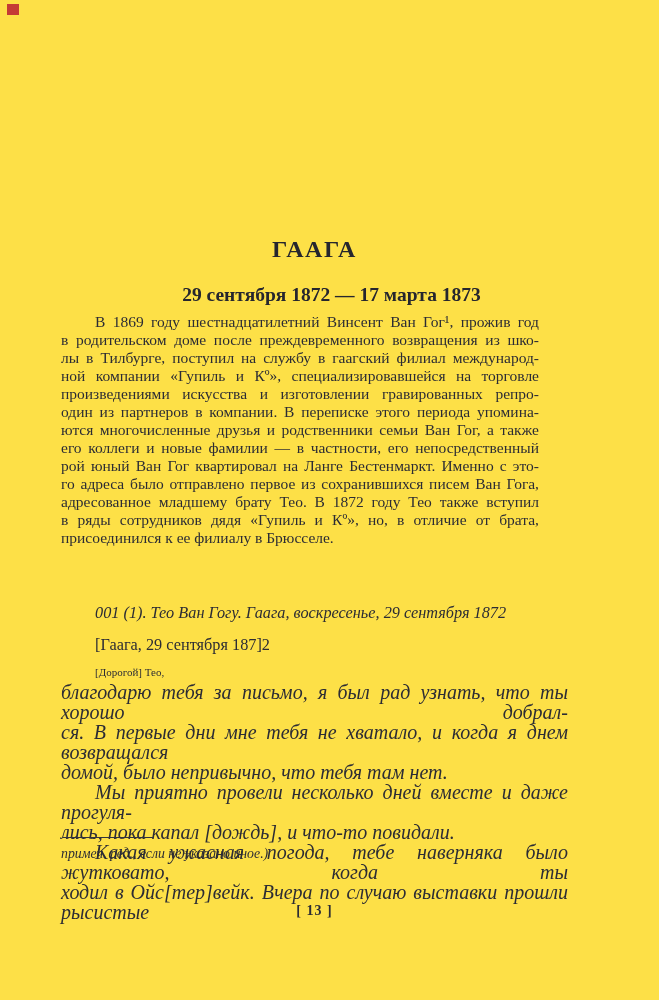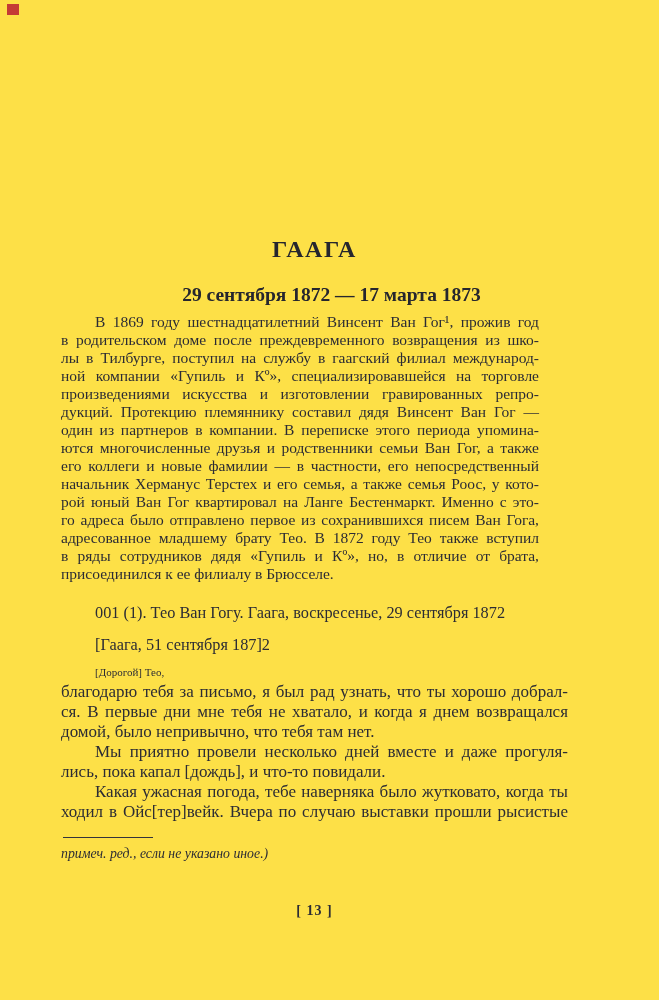--- a/index.html
+++ b/index.html
@@ -7,24 +7,24 @@
     position:relative;width:659px;height:1000px;background:#fde047;overflow:hidden;
     font-family:"Liberation Serif", serif;color:#2c2c34;
   }
   .corner-marker{position:absolute;left:7px;top:4px;width:12px;height:11px;background:#c43b35;}
   .title{position:absolute;top:237px;left:61px;width:507px;margin:0;text-align:center;
     font-size:24px;font-weight:700;letter-spacing:1.5px;line-height:24px;color:#26262e;}
   .subtitle{position:absolute;top:266px;left:61px;width:507px;margin:17px;text-align:center;
     font-size:19.5px;font-weight:700;line-height:23px;color:#26262e;}
   .intro{position:absolute;top:313px;left:61px;width:478px;font-size:15.5px;line-height:18px;}
   .letter-heading{position:absolute;top:603px;left:61px;width:507px;font-size:16.3px;
-    line-height:20px;text-indent:34px;}
+    font-style:italic;line-height:20px;text-indent:34px;}
   .dateline{position:absolute;top:635px;left:61px;width:507px;font-size:16.3px;line-height:20px;text-indent:34px;}
   .salutation{position:absolute;top:662px;left:61px;width:507px;font-size:11px;line-height:20px;text-indent:34px;}
-  .letter-body{position:absolute;top:682px;left:61px;width:507px;font-size:17px;line-height:20px;}
+  .letter-body{position:absolute;top:682px;left:61px;width:507px;font-size:20px;line-height:20px;font-style:italic;}
   .footnote-rule{position:absolute;top:837px;left:63px;width:90px;height:0;border-top:1.5px solid #33333b;}
   .footnote{position:absolute;top:844px;left:61px;width:507px;font-size:13.8px;line-height:19px;}
   .footnote .tline.ind{text-indent:28px;}
   .page-number{position:absolute;top:903px;left:61px;width:507px;text-align:center;
     font-size:14px;font-weight:700;letter-spacing:1px;}
   .tline{text-align:justify;text-align-last:justify;}
   .tline.last{text-align-last:left;}
   .tline.ind{text-indent:34px;}
   .it{font-style:italic;}
 </style>
@@ -34,33 +34,31 @@
 <div class="page">
   <div class="corner-marker" style="background: rgb(196, 59, 53);"></div>
   <h1 class="title">ГААГА</h1>
   <h2 class="subtitle">29 сентября 1872 — 17 марта 1873</h2>
   <div class="intro">
       <div class="tline ind"><span>В 1869 году шестнадцатилетний Винсент Ван Гог¹, прожив год</span></div>
       <div class="tline"><span>в родительском доме после преждевременного возвращения из шко-</span></div>
       <div class="tline"><span>лы в Тилбурге, поступил на службу в гаагский филиал международ-</span></div>
       <div class="tline"><span>ной компании «Гупиль и Кº», специализировавшейся на торговле</span></div>
       <div class="tline"><span>произведениями искусства и изготовлении гравированных репро-</span></div>
-      <div class="tline"><span>дукций. Протекцию племяннику составил дядя Винсент Ван Гог —</span></div>
       <div class="tline"><span>один из партнеров в компании. В переписке этого периода упомина-</span></div>
       <div class="tline"><span>ются многочисленные друзья и родственники семьи Ван Гог, а также</span></div>
       <div class="tline"><span>его коллеги и новые фамилии — в частности, его непосредственный</span></div>
-      <div class="tline"><span>начальник Херманус Терстех и его семья, а также семья Роос, у кото-</span></div>
       <div class="tline"><span>рой юный Ван Гог квартировал на Ланге Бестенмаркт. Именно с это-</span></div>
       <div class="tline"><span>го адреса было отправлено первое из сохранившихся писем Ван Гога,</span></div>
       <div class="tline"><span>адресованное младшему брату Тео. В 1872 году Тео также вступил</span></div>
       <div class="tline"><span>в ряды сотрудников дядя «Гупиль и Кº», но, в отличие от брата,</span></div>
       <div class="tline last"><span>присоединился к ее филиалу в Брюсселе.</span></div>
     </div>
   <div class="letter-heading">001 (1). Тео Ван Гогу. Гаага, воскресенье, 29 сентября 1872</div>
-  <div class="dateline">[Гаага, 51 сентября 187]2</div>
+  <div class="dateline">[Гаага, 29 сентября 187]2</div>
   <div class="salutation">[Дорогой] Тео,</div>
   <div class="letter-body">
       <div class="tline"><span>благодарю тебя за письмо, я был рад узнать, что ты хорошо добрал-</span></div>
       <div class="tline"><span>ся. В первые дни мне тебя не хватало, и когда я днем возвращался</span></div>
       <div class="tline last"><span>домой, было непривычно, что тебя там нет.</span></div>
       <div class="tline ind"><span>Мы приятно провели несколько дней вместе и даже прогуля-</span></div>
       <div class="tline last"><span>лись, пока капал [дождь], и что-то повидали.</span></div>
       <div class="tline ind"><span>Какая ужасная погода, тебе наверняка было жутковато, когда ты</span></div>
       <div class="tline"><span>ходил в Ойс[тер]вейк. Вчера по случаю выставки прошли рысистые</span></div>
     </div>

